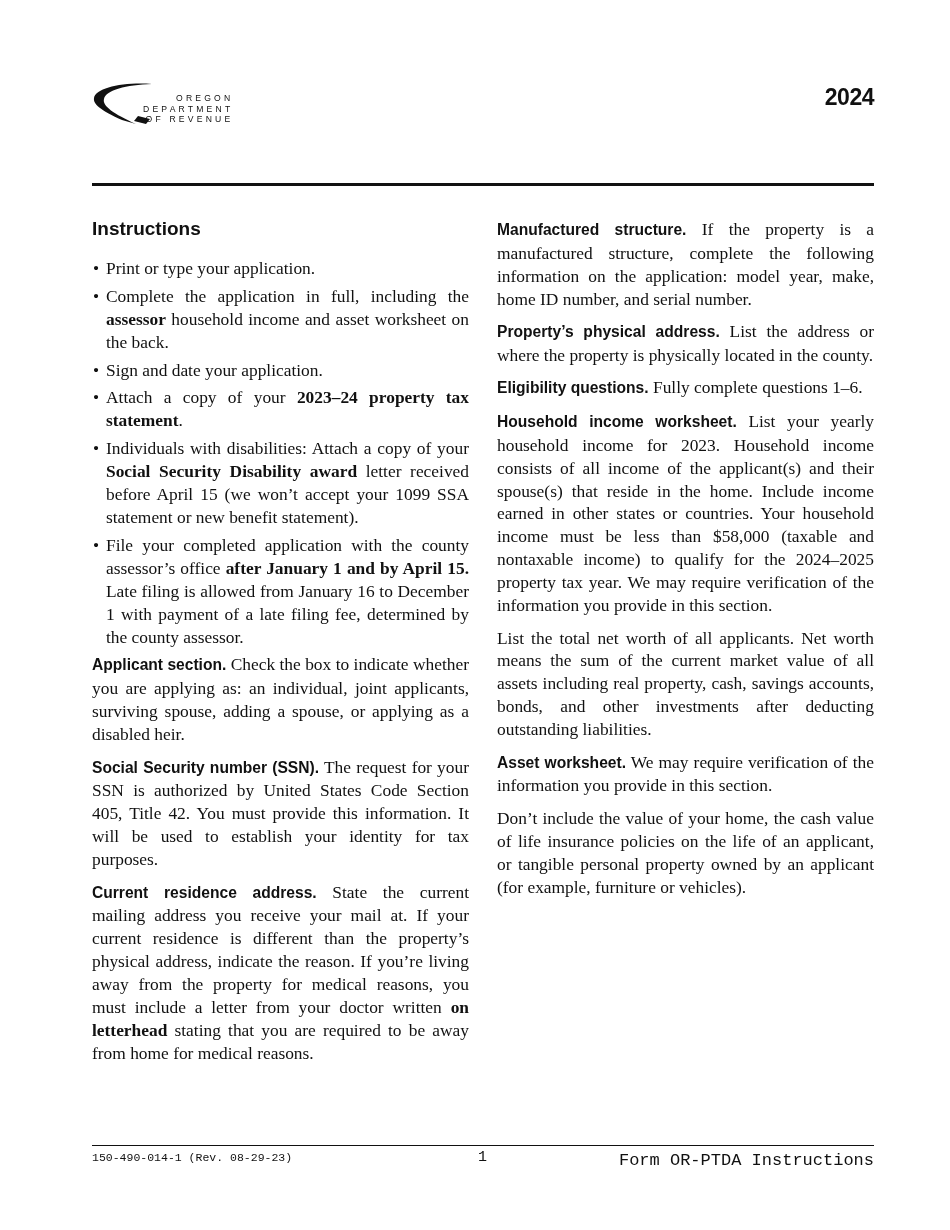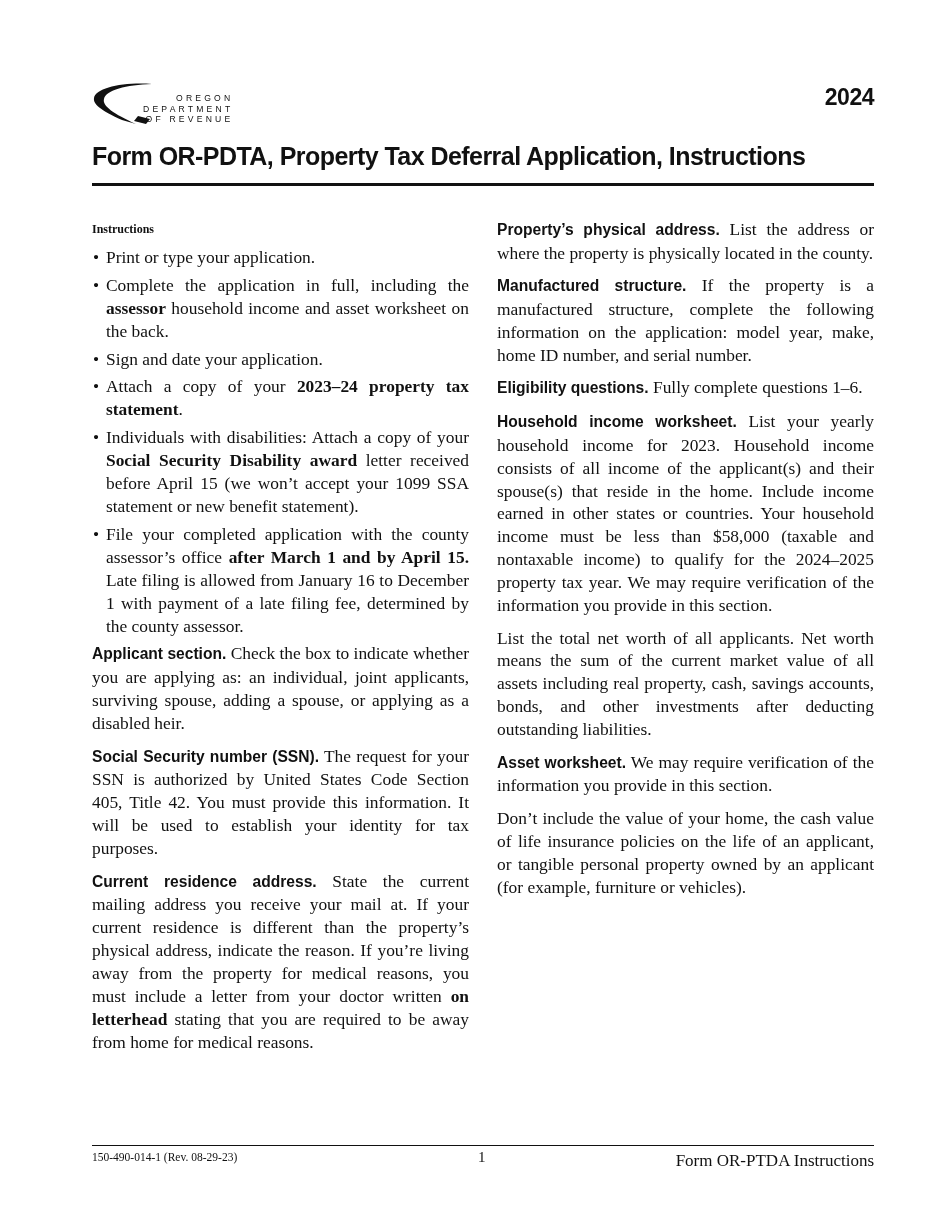--- a/index.html
+++ b/index.html
@@ -7,29 +7,29 @@
   .page { position: absolute; left: 8px; top: 0; width: 950px; height: 1230px; }
   .logo { position: absolute; left: 84px; top: 80px; width: 140px; height: 48px; }
   .logo-text { position: absolute; left: 51px; top: 13px; font-family: "Liberation Sans", sans-serif; font-size: 8.6px; letter-spacing: 3.2px; line-height: 10.5px; text-align: right; color: #111; }
   .logo-text div { white-space: nowrap; }
   .year { position: absolute; right: 84px; top: 84px; font-family: "Liberation Sans", sans-serif; font-weight: bold; font-size: 23px; letter-spacing: -0.5px; }
   .title { position: absolute; left: 84px; top: 142px; width: 782px; font-family: "Liberation Sans", sans-serif; font-weight: bold; font-size: 25px; letter-spacing: -0.55px; white-space: nowrap; }
   .title-rule { position: absolute; left: 84px; top: 183px; width: 782px; height: 3px; background: #111; }
   .col { position: absolute; top: 218px; width: 377px; font-family: "Liberation Serif", serif; font-size: 17.4px; line-height: 22.9px; text-align: justify; }
   .col-left { left: 84px; }
   .col-right { left: 489px; }
-  .sec-head { font-family: Liberation Serif, serif; font-weight: bold; font-size: 12px; margin: 0 0 5px 0; }
+  .sec-head { font-family: Liberation Sans, sans-serif; font-weight: bold; font-size: 19px; margin: 0 0 16px 0; }
   p { margin: 0 0 9.5px 0; }
   .lead { font-family: "Liberation Sans", sans-serif; font-weight: bold; font-size: 15.6px; }
   b.s { font-weight: bold; }
   ul.bullets { list-style: none; margin: 0; padding: 0; }
   ul.bullets li { position: relative; padding-left: 14px; margin-bottom: 5px; }
   ul.bullets li .dot { position: absolute; left: 1px; top: 0; }
   .footer-rule { position: absolute; left: 84px; top: 1145px; width: 782px; height: 1px; background: #111; }
-  .footer { position: absolute; top: 1151px; font-family: Liberation Serif, serif; font-size: 11.5px; }
+  .footer { position: absolute; top: 1151px; font-family: Liberation Mono, monospace; font-size: 11.5px; }
   .footer-left { left: 84px; }
   .footer-center { left: 470px; font-size: 15px; top: 1149px; }
   .footer-right { right: 84px; font-size: 17px; }
 </style>
 </head>
 <body>
 
 <div class="page">
 
   <div class="logo">
@@ -38,44 +38,43 @@
       <path d="M46 36 L 58 39 L 54 44 L 42 41 Z" fill="#111"></path>
     </svg>
     <div class="logo-text">
       <div>OREGON</div>
       <div>DEPARTMENT</div>
       <div>OF REVENUE</div>
     </div>
   </div>
 
   <div class="year">2024</div>
-  <div class="title">Form OR-PDTA, Property Tax Deferral Application, Instructions</div>
   <div class="title-rule"></div>
 
   <div class="col col-left">
     <div class="sec-head">Instructions</div>
     <ul class="bullets" id="bullet-list">
         <li><span class="dot">•</span><span>Print or type your application.</span></li>
         <li><span class="dot">•</span><span>Complete the application in full, including the </span><b class="s">assessor</b><span> household income and asset worksheet on the back.</span></li>
         <li><span class="dot">•</span><span>Sign and date your application.</span></li>
         <li><span class="dot">•</span><span>Attach a copy of your </span><b class="s">2023–24 property tax statement</b><span>.</span></li>
         <li><span class="dot">•</span><span>Individuals with disabilities: Attach a copy of your </span><b class="s">Social Security Disability award</b><span> letter received before April 15 (we won’t ac­cept your 1099 SSA statement or new benefit statement).</span></li>
-        <li><span class="dot">•</span><span>File your completed application with the county assessor’s office </span><b class="s">after March 1 and by April 15.</b><span> Late filing is allowed from January 16 to December 1 with payment of a late filing fee, determined by the county assessor.</span></li>
+        <li><span class="dot">•</span><span>File your completed application with the county assessor’s office </span><b class="s">after January 1 and by April 15.</b><span> Late filing is allowed from January 16 to December 1 with payment of a late filing fee, determined by the county assessor.</span></li>
       </ul>
     <div id="left-sections">
         <p><span class="lead">Applicant section.</span><span> Check the box to indicate whether you are applying as: an individual, joint applicants, surviving spouse, adding a spouse, or applying as a disabled heir.</span></p>
         <p><span class="lead">Social Security number (SSN).</span><span> The request for your SSN is authorized by United States Code Section 405, Title 42. You must provide this information. It will be used to establish your identity for tax purposes.</span></p>
         <p><span class="lead">Current residence address.</span><span> State the current mailing address you receive your mail at. If your current residence is different than the property’s physical address, indicate the rea­son. If you’re living away from the property for medical reasons, you must include a letter from your doctor written </span><b class="s">on letterhead</b><span> stating that you are required to be away from home for medical reasons.</span></p>
       </div>
   </div>
 
   <div class="col col-right">
     <div id="right-sections">
+        <p><span class="lead">Manufactured structure.</span><span> If the property is a manufactured structure, complete the follow­ing information on the application: model year, make, home ID number, and serial number.</span></p>
         <p><span class="lead">Property’s physical  address.</span><span> List the address or where the property is physically located in the county.</span></p>
-        <p><span class="lead">Manufactured structure.</span><span> If the property is a manufactured structure, complete the follow­ing information on the application: model year, make, home ID number, and serial number.</span></p>
         <p><span class="lead">Eligibility questions.</span><span> Fully complete questions 1–6.</span></p>
         <p><span class="lead">Household income worksheet.</span><span> List your yearly household income for 2023. Household income consists of all income of the applicant(s) and their spouse(s) that reside in the home. Include income earned in other states or countries. Your household income must be less than $58,000 (taxable and nontaxable income) to qualify for the 2024–2025 property tax year. We may require verification of the information you provide in this section.</span></p>
         <p><span>List the total net worth of all applicants. Net worth means the sum of the current market value of all assets including real property, cash, savings accounts, bonds, and other invest­ments after deducting outstanding liabilities.</span></p>
         <p><span class="lead">Asset worksheet.</span><span> We may require verification of the information you provide in this section.</span></p>
         <p><span>Don’t include the value of your home, the cash value of life insurance policies on the life of an applicant, or tangible personal property owned by an applicant (for example, furniture or vehicles).</span></p>
       </div>
   </div>
 
   <div class="footer-rule"></div>
   <div class="footer footer-left">150-490-014-1 (Rev. 08-29-23)</div>

